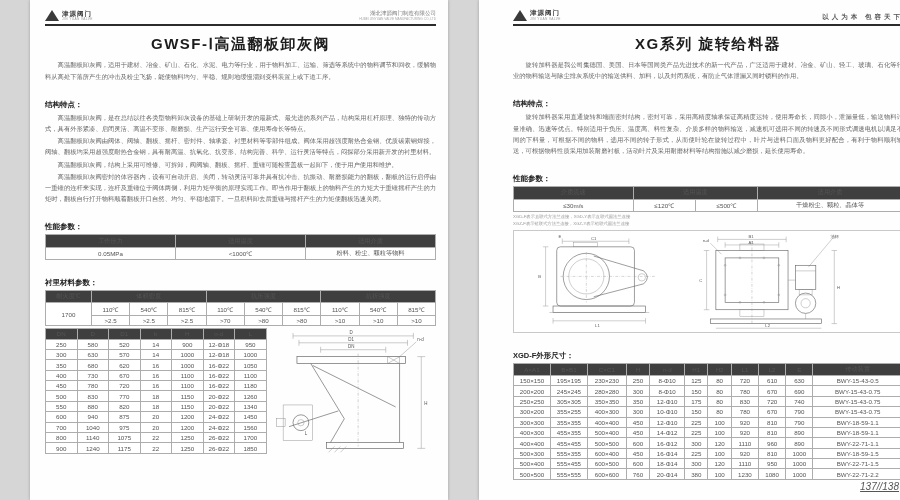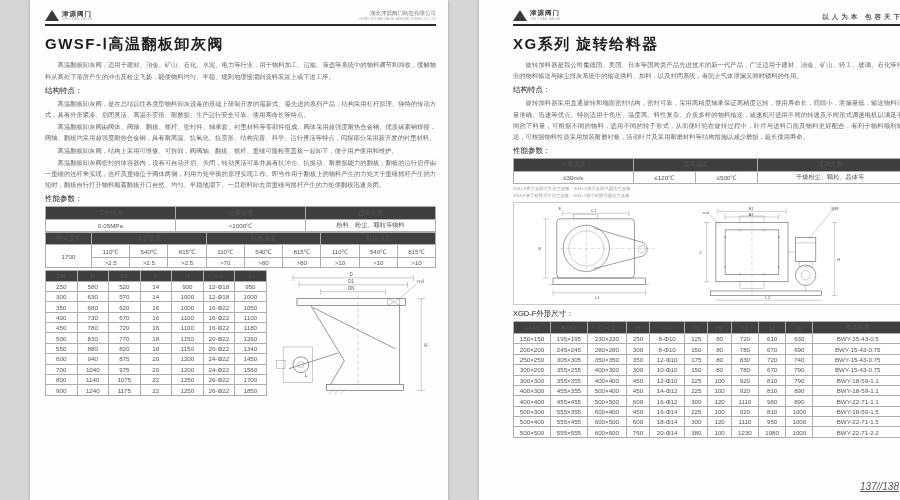--- a/index.html
+++ b/index.html
@@ -14,24 +14,24 @@
   .logo{display:flex;align-items:flex-end;gap:3px;}
   .logo-tri{width:0;height:0;border-left:7px solid transparent;border-right:7px solid transparent;
             border-bottom:11px solid #3a3a3a;position:relative;}
   .logo-txt{display:flex;flex-direction:column;line-height:1;}
   .logo-cn{font-size:6.5px;font-weight:bold;color:#3a3a3a;letter-spacing:1px;}
   .logo-en{font-size:3.2px;color:#999;margin-top:1px;letter-spacing:.4px;}
   .hdr-right{text-align:right;line-height:1.3;}
   .hdr-company{font-size:5.5px;color:#777;}
   .hdr-company-sub{font-size:3.2px;color:#aaa;}
   .hdr-slogan{font-size:6.5px;color:#555;font-weight:bold;letter-spacing:3px;}
-  .page-title{text-align:left;font-size:15px;font-weight:bold;color:#1c1c1c;
+  .page-title{text-align:center;font-size:15px;font-weight:bold;color:#1c1c1c;
               letter-spacing:1.5px;margin:9px 0 5px 0;}
   .para{font-size:6.3px;line-height:1.78;color:#666;text-indent:2em;text-align:justify;margin:1px 0;}
-  .sec-heading{font-size:7.5px;font-weight:normal;color:#222;margin:4px 0 2px 0;}
+  .sec-heading{font-size:7.5px;font-weight:bold;color:#222;margin:18px 0 2px 0;}
   table.tbl{border-collapse:collapse;width:100%;table-layout:fixed;}
   .tbl th{background:#3f3f3f;color:#f2f2f2;font-weight:normal;}
   .tbl th,.tbl td{border:1px solid #adadad;font-size:6.2px;padding:1.2px 1px;text-align:center;
                   color:#555;overflow:hidden;white-space:nowrap;}
   .tbl td{background:#fff;}
   .notes{margin:2px 0 1px 0;}
   .note-line{font-size:4.3px;color:#999;line-height:1.6;}
   .drawing-box{border:1px solid #c9c9c9;margin:2px 0 3px 0;padding:1px;background:#fff;}
   .dims-flex{display:flex;gap:6px;margin-top:2px;}
   .dims-flex .tbl-wrap{width:57%;}
@@ -83,20 +83,21 @@
             <th>适用介质</th>
           </tr>
       <tr>
             <td>0.05MPa</td>
             <td>&lt;1000℃</td>
             <td>粉料、粉尘、颗粒等物料</td>
           </tr>
     </tbody>
       </table>
 
+    <div class="sec-heading">衬里材料参数：</div>
     <table class="tbl">
       <tbody>
           <tr>
         <th style="width:11%">耐火度℃</th>
         <th colspan="3">体积密度</th>
         <th colspan="3">抗压强度</th>
         <th colspan="3">抗折强度</th>
       </tr>
       <tr>
         <td rowspan="2">1700</td>

